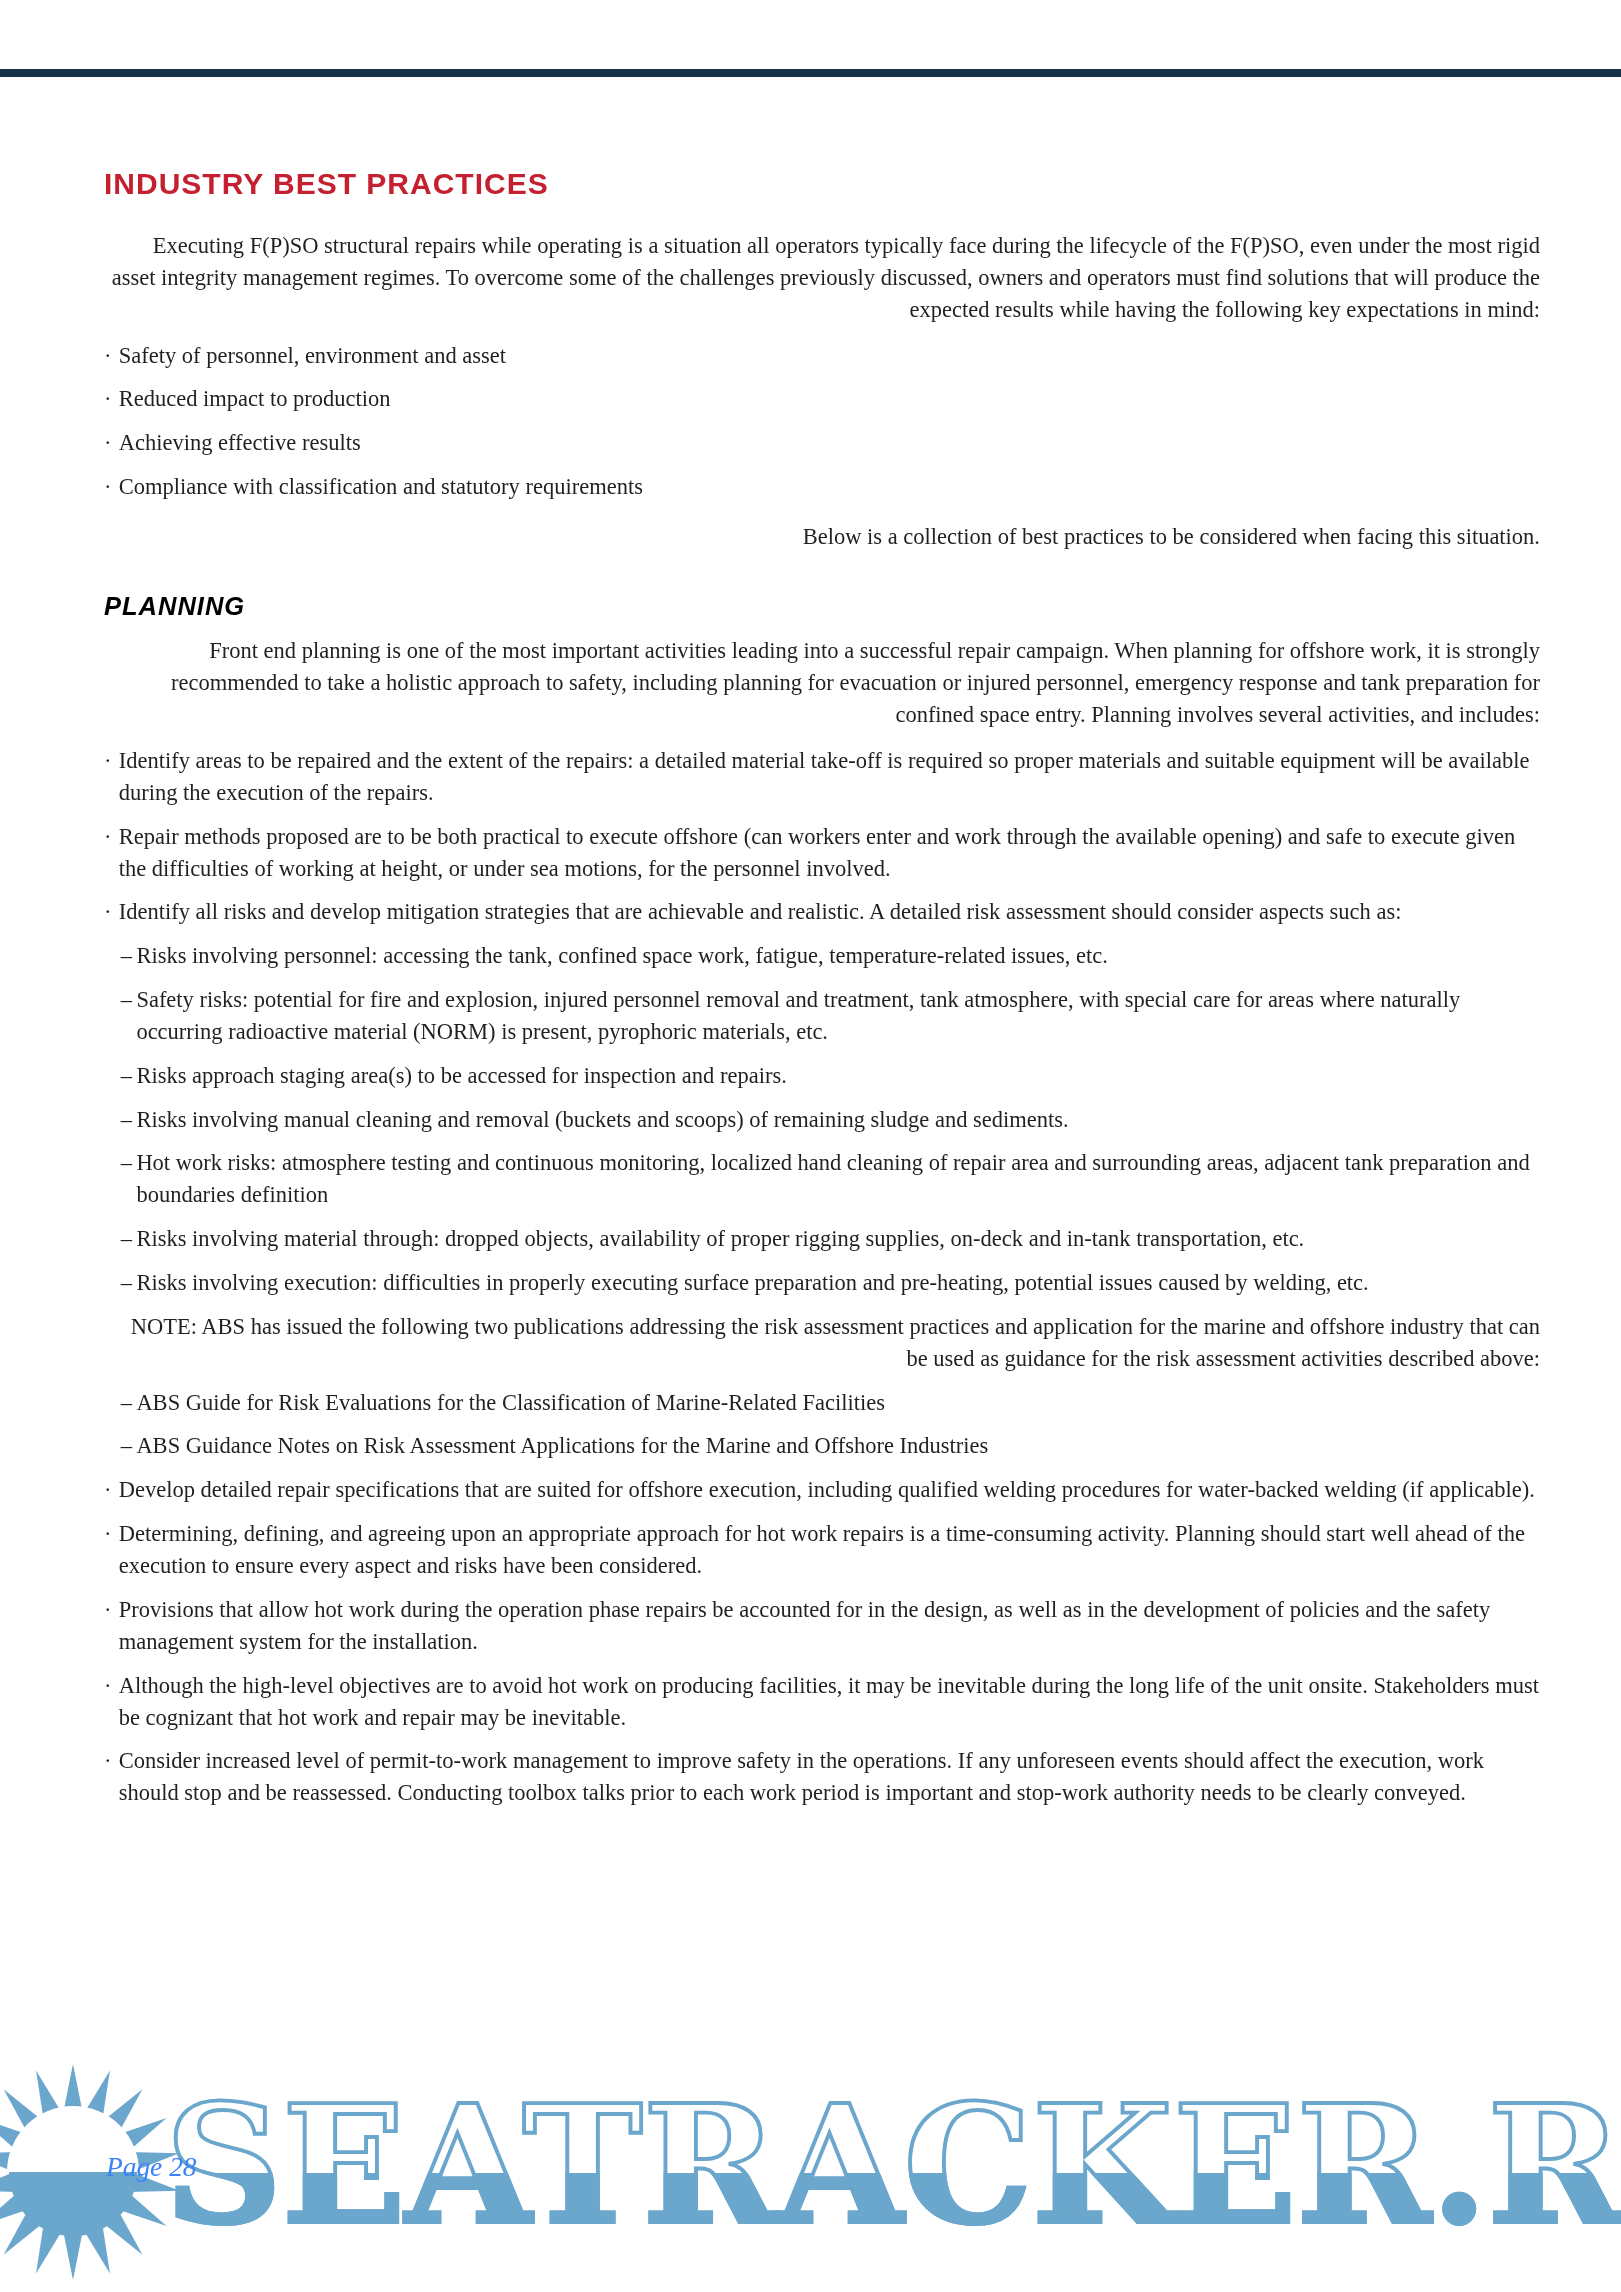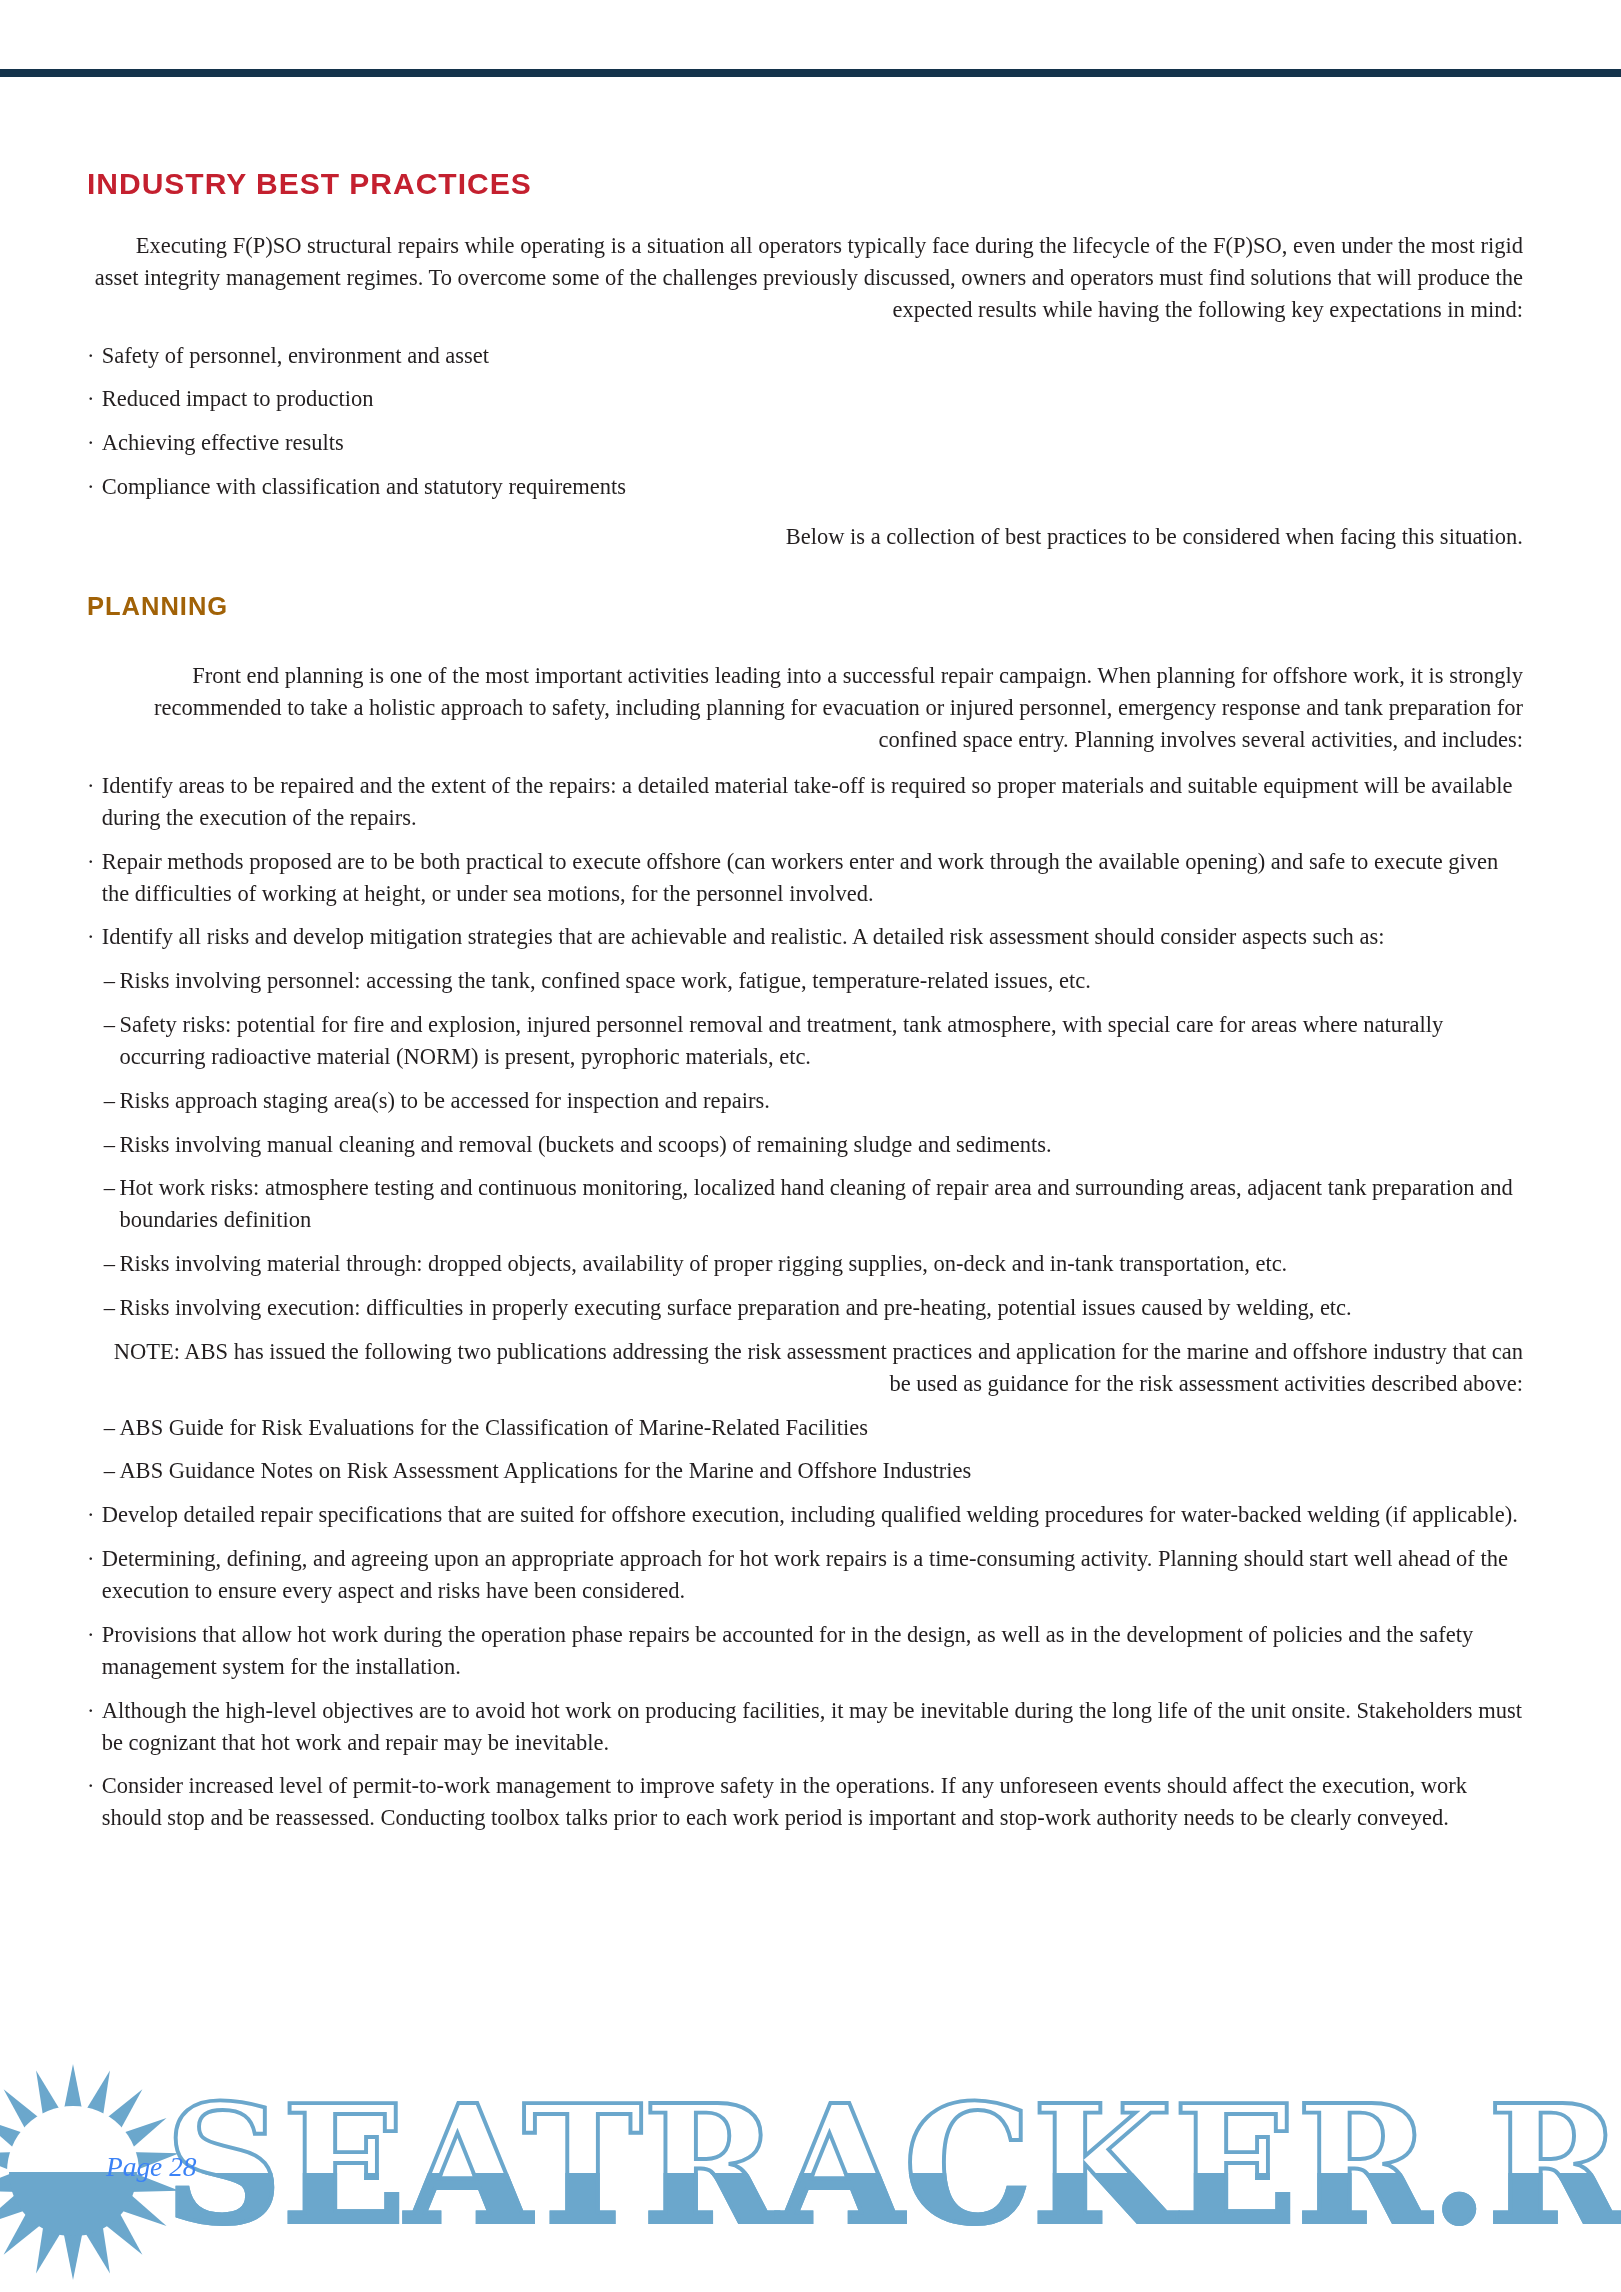--- a/index.html
+++ b/index.html
@@ -3,27 +3,27 @@
 <meta charset="utf-8">
 <style>
   html,body { margin:0; padding:0; background:#ffffff; }
   body { width:1621px; height:2293px; position:relative; overflow:hidden;
          font-family:"Liberation Serif", serif; color:#231f20; }
 
   .page { position:absolute; inset:0; background:#ffffff; overflow:hidden; }
 
   .top-bar { position:absolute; top:69px; left:0; width:100%; height:7.8px; background:#14334B; }
 
-  .content { position:absolute; left:87px; top:0; width:1436px; }
+  .content { position:absolute; left:104px; top:0; width:1436px; }
 
   h1.doc-title { font-family:"Liberation Sans", sans-serif; font-weight:bold;
      font-size:30px; letter-spacing:1px; color:#C4202F; margin:167px 0 29px 0; }
 
   h2.section-title { font-family:"Liberation Sans", sans-serif; font-weight:bold;
-     font-size:25.5px; letter-spacing:1px; color:#a16207; margin:39px 0 39px 0; }
+     font-size:25.5px; letter-spacing:1px; color:#000000; margin:39px 0 14px 0;font-style:italic; }
 
   p.body { font-size:22.5px; line-height:32px; margin:0 0 13.7px 0;text-align:right; }
   p.spaced { margin-top:18px; }
   p.note-par { margin-left:12px; margin-bottom:11.8px; }
 
   ul.blist { list-style:none; margin:0 0 2px 0; padding:0; }
   ul.blist li { display:flex; font-size:22.5px; line-height:32px; margin-bottom:11.8px; }
   ul.blist .mk { flex:0 0 14.7px; }
   ul.blist.sub { margin-left:16.7px; }
   ul.blist.sub .mk { flex:0 0 15.7px; }

